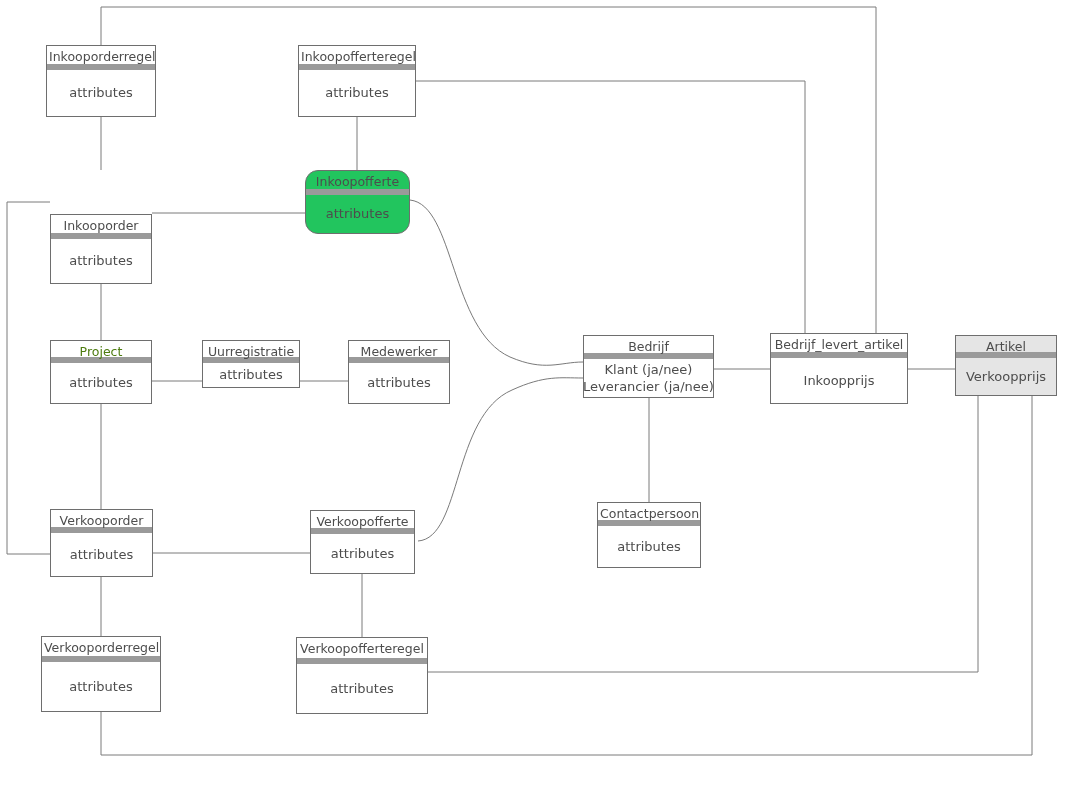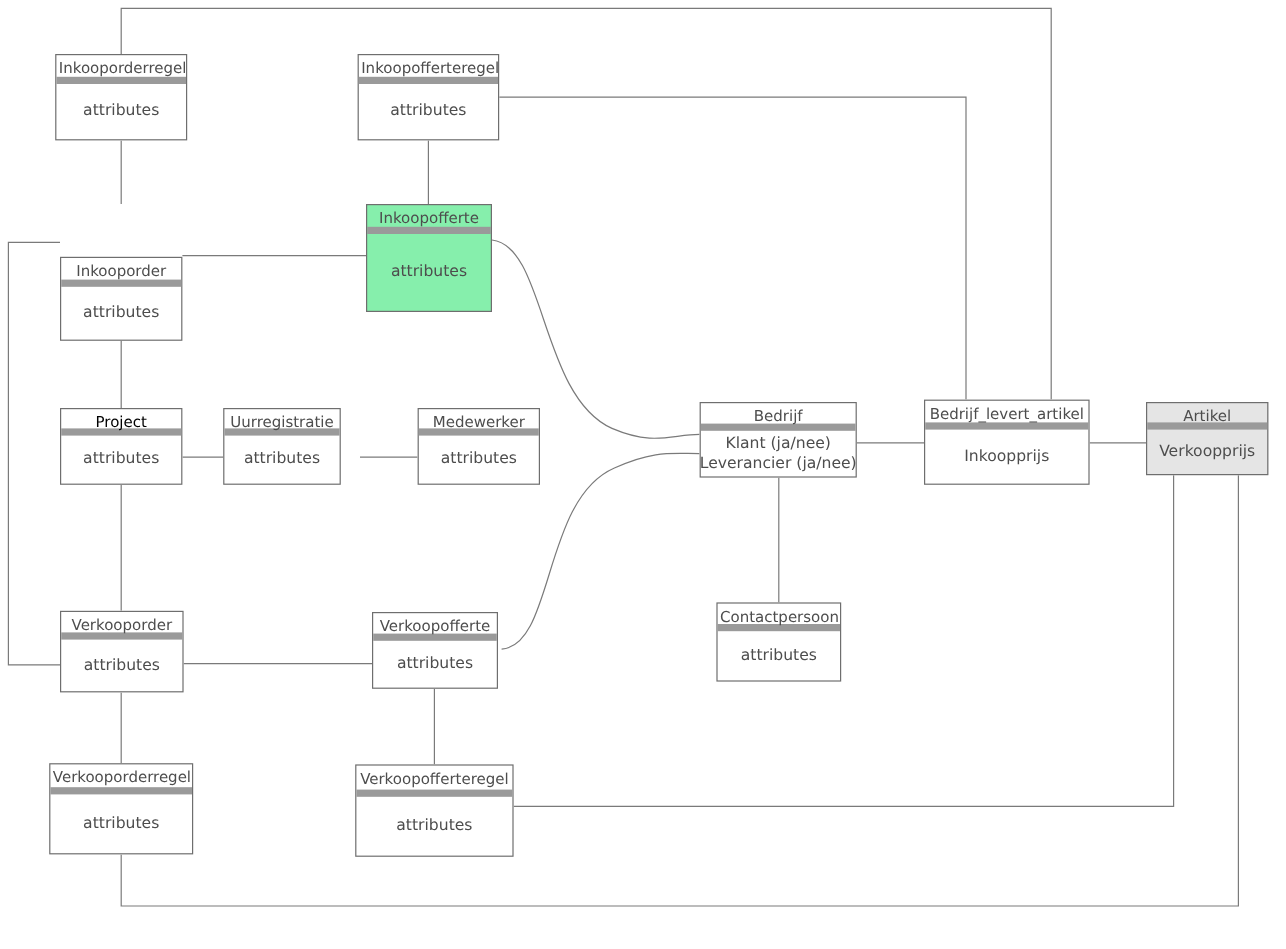--- a/index.html
+++ b/index.html
@@ -95,33 +95,33 @@
       <div class="entity-body" style="color: rgb(77, 77, 77);">
         <span>attributes</span>
       </div>
     </div>
     <div class="entity-box" style="left: 50px; top: 170px; width: 102px; height: 70px; border-color: rgb(110, 110, 110); background: rgb(255, 255, 255); margin-top: 44px;">
       <div class="entity-title" style="height: 24px; border-bottom-color: rgb(154, 154, 154); color: rgb(77, 77, 77);">Inkooporder</div>
       <div class="entity-body" style="color: rgb(77, 77, 77);">
         <span>attributes</span>
       </div>
     </div>
-    <div class="entity-box" style="left: 305px; top: 170px; width: 105px; height: 90px; border-color: rgb(110, 110, 110); background: #86efac;">
+    <div class="entity-box" style="left: 305px; top: 170px; width: 105px; height: 64px; border-color: rgb(110, 110, 110); background: #22c55e; border-radius: 13px;">
       <div class="entity-title" style="height: 24px; border-bottom-color: rgb(154, 154, 154); color: rgb(77, 77, 77);">Inkoopofferte</div>
       <div class="entity-body" style="color: rgb(77, 77, 77);">
         <span>attributes</span>
       </div>
     </div>
     <div class="entity-box" style="left: 50px; top: 340px; width: 102px; height: 64px; border-color: rgb(110, 110, 110); background: rgb(255, 255, 255);">
-      <div class="entity-title" style="height: 22px; border-bottom-color: rgb(154, 154, 154); color: #000000;">Project</div>
+      <div class="entity-title" style="height: 22px; border-bottom-color: rgb(154, 154, 154); color: #4d7c0f;">Project</div>
       <div class="entity-body" style="color: rgb(77, 77, 77);">
         <span>attributes</span>
       </div>
     </div>
-    <div class="entity-box" style="left: 186px; top: 340px; width: 98px; height: 64px; border-color: rgb(110, 110, 110); background: rgb(255, 255, 255);">
+    <div class="entity-box" style="left: 202px; top: 340px; width: 98px; height: 48px; border-color: rgb(110, 110, 110); background: rgb(255, 255, 255);">
       <div class="entity-title" style="height: 22px; border-bottom-color: rgb(154, 154, 154); color: rgb(77, 77, 77);">Uurregistratie</div>
       <div class="entity-body" style="color: rgb(77, 77, 77);">
         <span>attributes</span>
       </div>
     </div>
     <div class="entity-box" style="left: 348px; top: 340px; width: 102px; height: 64px; border-color: rgb(110, 110, 110); background: rgb(255, 255, 255);">
       <div class="entity-title" style="height: 22px; border-bottom-color: rgb(154, 154, 154); color: rgb(77, 77, 77);">Medewerker</div>
       <div class="entity-body" style="color: rgb(77, 77, 77);">
         <span>attributes</span>
       </div>

